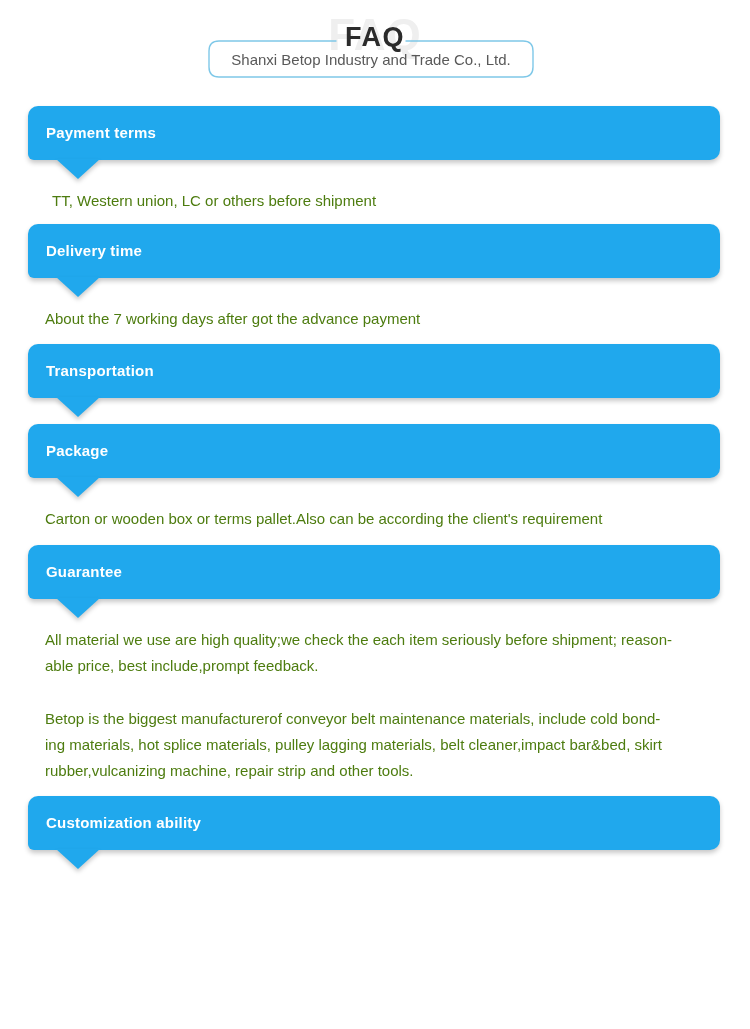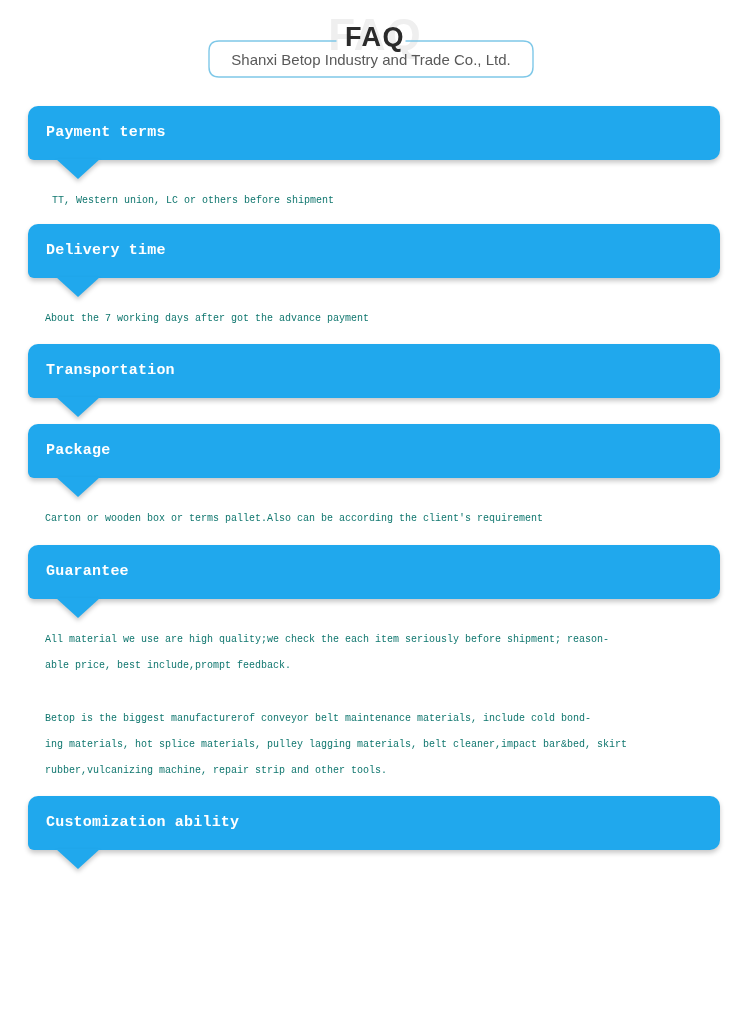--- a/index.html
+++ b/index.html
@@ -71,21 +71,20 @@
     font-size: 15px;
     color: #595959;
     z-index: 4;
     white-space: nowrap;
   }
 
   
   .faq-list {
     position: relative;
     padding: 8px;
-    font-family: Liberation Mono, monospace;
   }
   .faq-item { position: relative; }
 
   .faq-bar-wrap {
     position: relative;
     height: 68px;
     margin: 0 22px 0 20px;
   }
   .faq-bar {
     position: absolute;
@@ -115,22 +114,22 @@
     height: 0;
     border-left: 22px solid transparent;
     border-right: 22px solid transparent;
     border-top: 20px solid #20a8ed;
     filter: drop-shadow(0 3px 2px rgba(0,0,0,0.20));
   }
 
   .faq-answer {
     margin: 0 24px 0 37px;
     padding-top: 14px;
-    font-size: 10px;
-    color: #0f766e;
+    font-size: 15px;
+    color: #4d7c0f;
     line-height: 26px;
     white-space: pre-line;
   }
   .faq-answer.indented { text-indent: 7px; }
 
   
   .gap-0 { height: 10px; }
   .gap-1 { height: 12px; }
   .gap-2 { height: 12px; }
   .gap-3 { height: 13px; }

